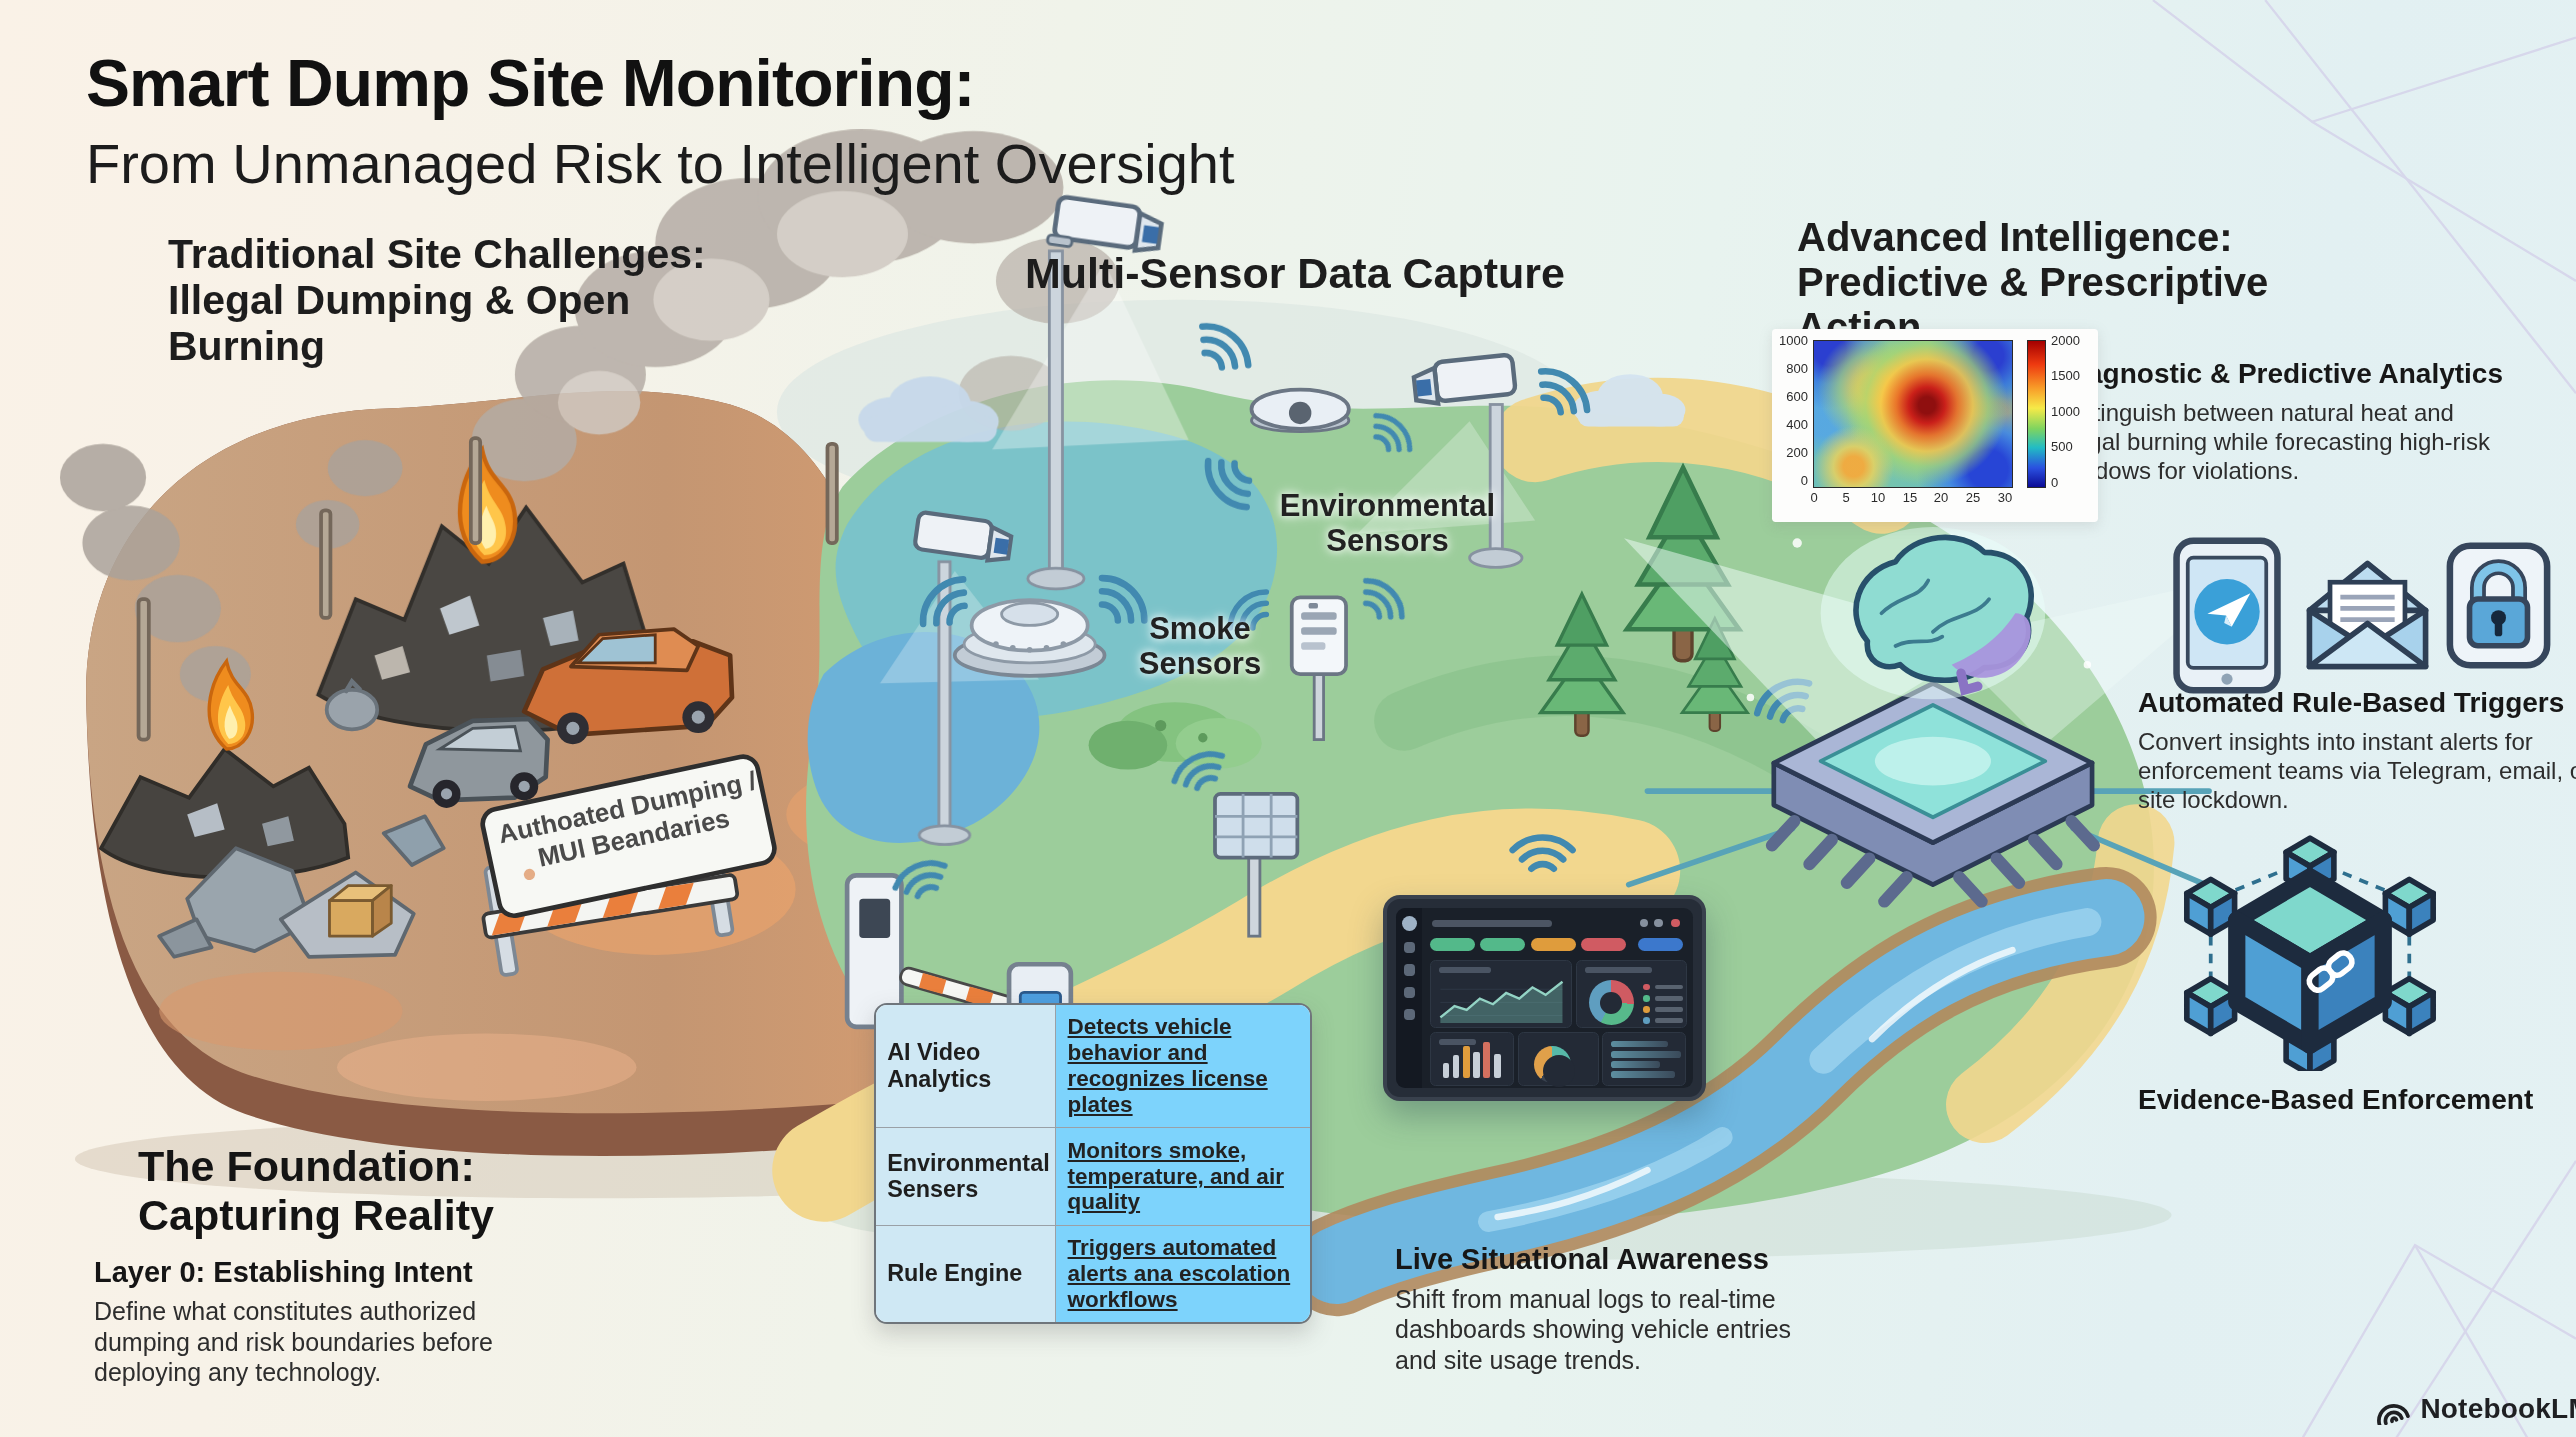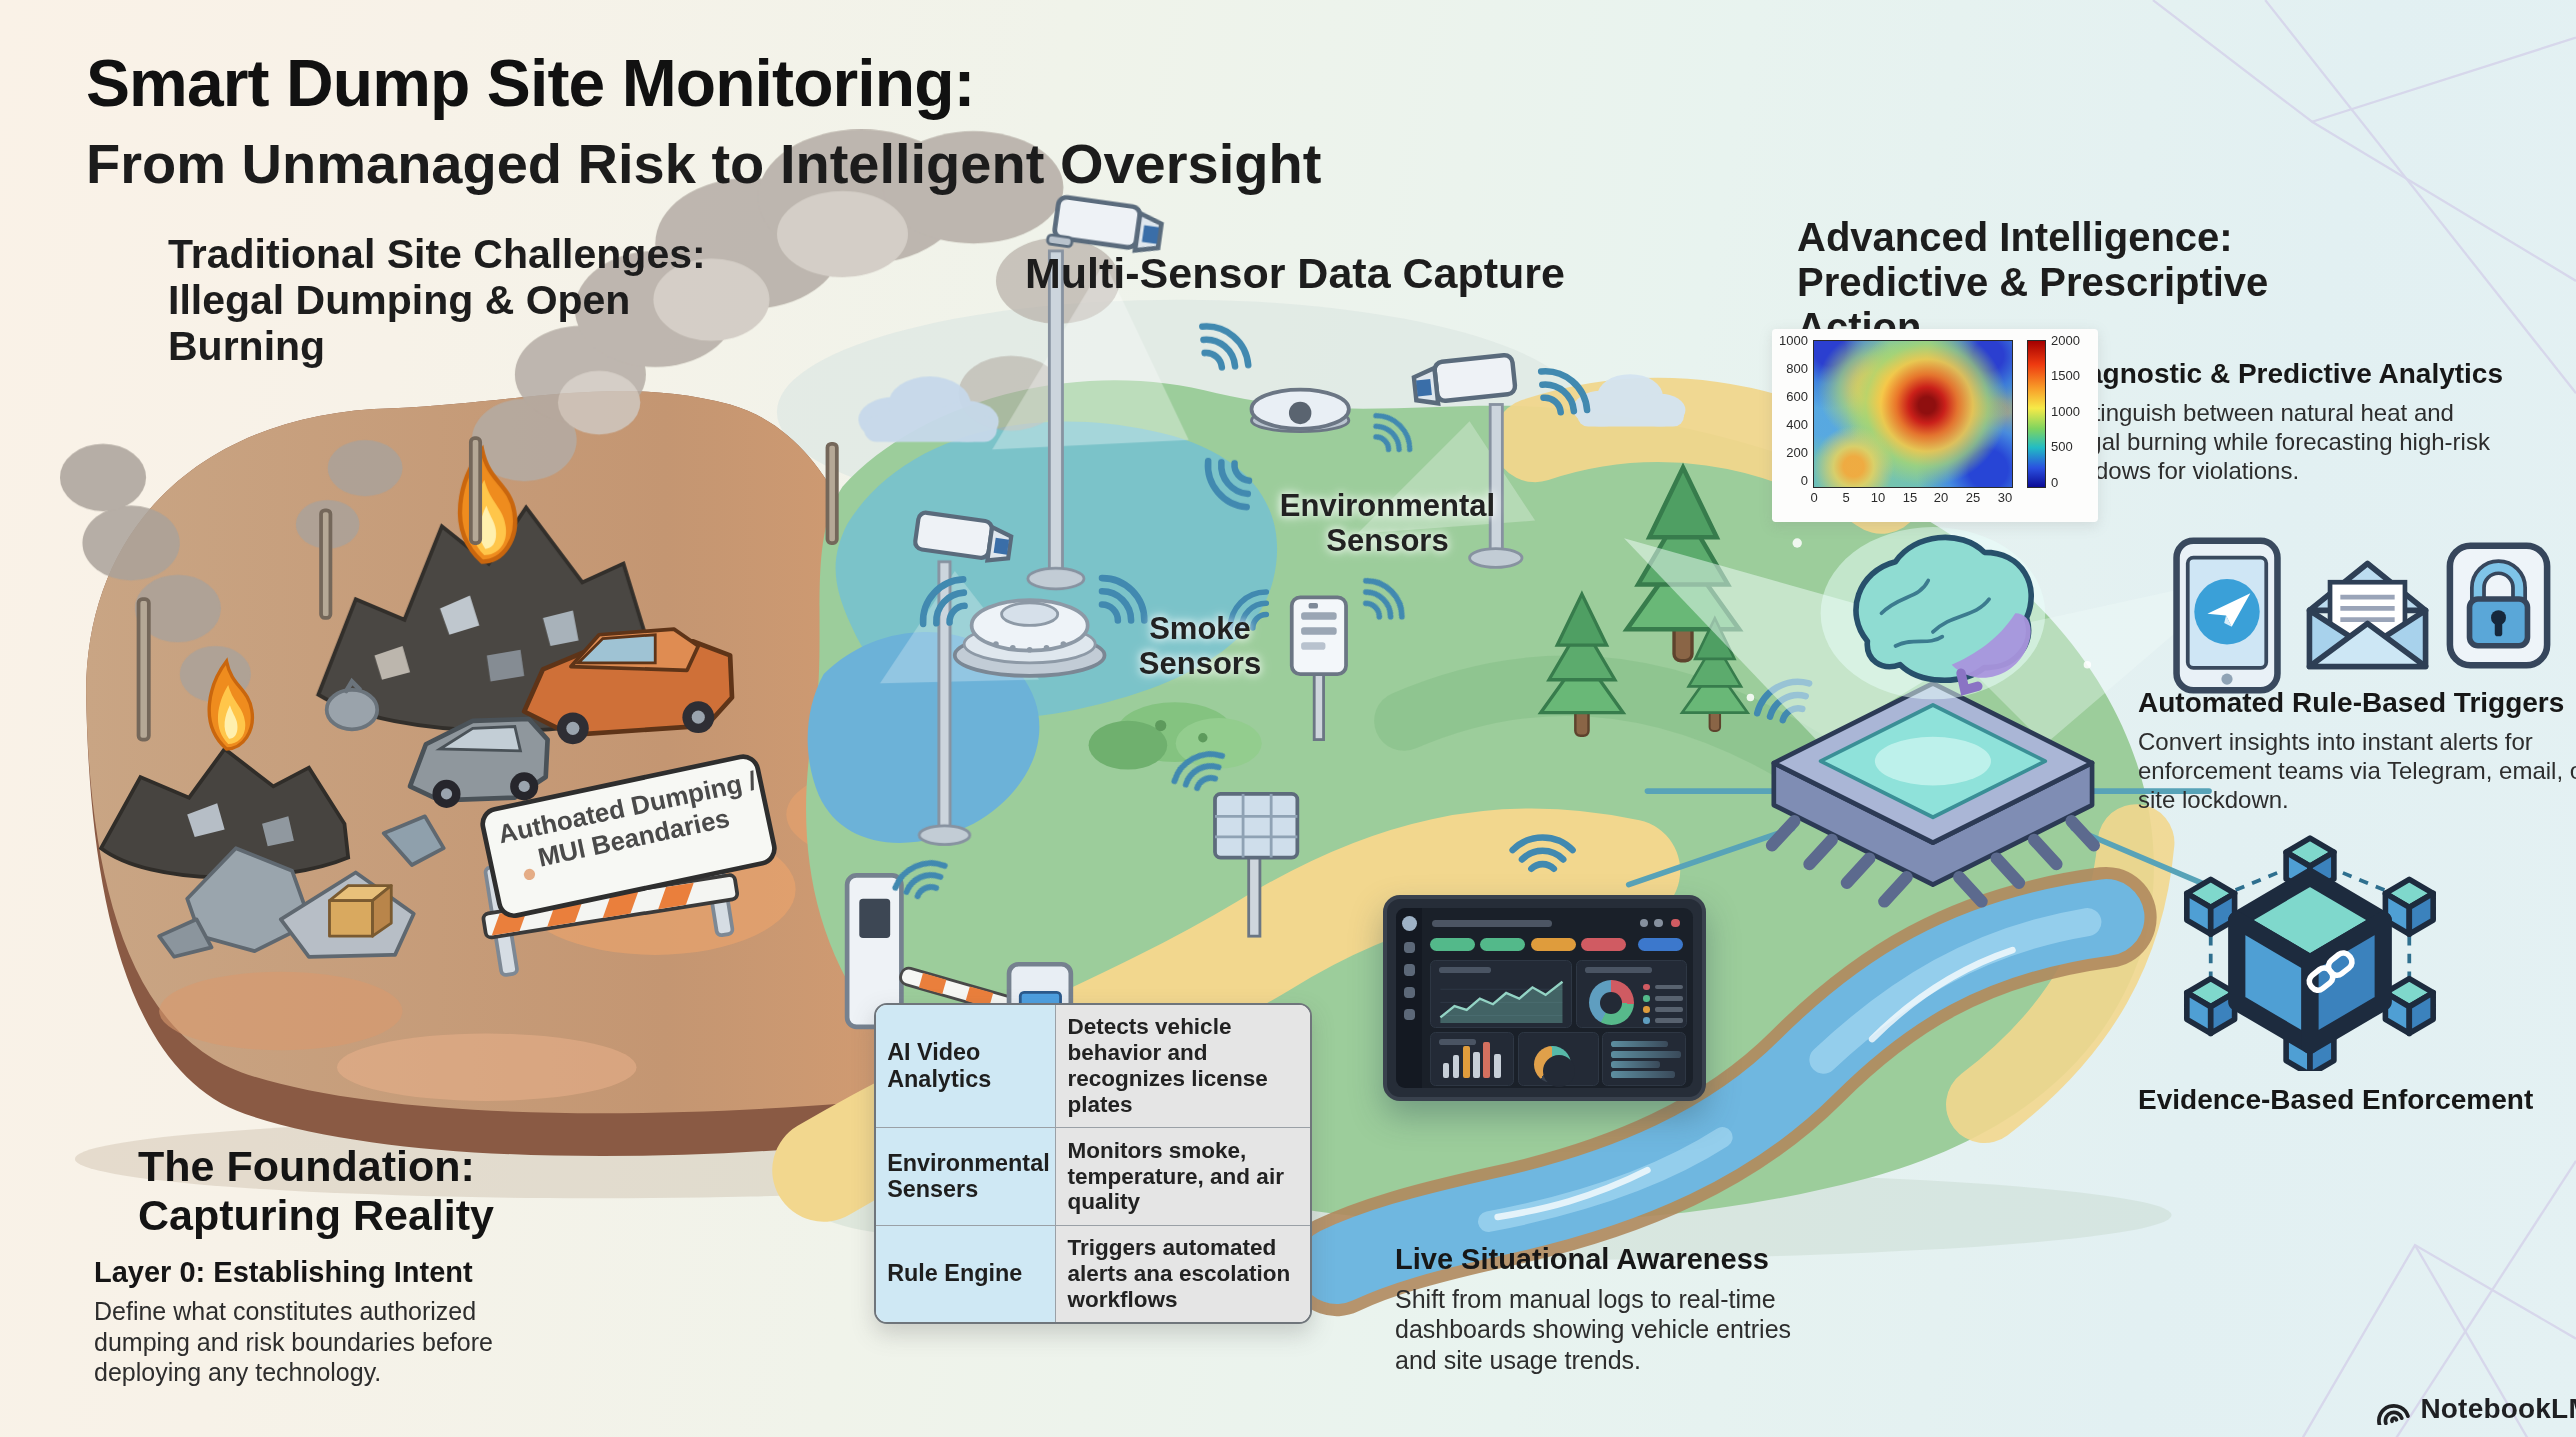--- a/index.html
+++ b/index.html
@@ -4,21 +4,21 @@
 <style>
   html,body{margin:0;padding:0;}
   .canvas{position:relative;width:2576px;height:1438px;overflow:hidden;
     font-family:"Liberation Sans",sans-serif;color:#1b1b1b;
     background:linear-gradient(100deg,#faf2e7 0%,#f7f2e8 16%,#f0f3ea 38%,#e8f3ef 62%,#e2f0f2 84%,#e4f1f3 100%);}
   .abs{position:absolute;}
   .ill{position:absolute;left:0;top:0;}
 
   
   .title{left:86px;top:45px;font-size:66px;font-weight:800;letter-spacing:-0.9px;color:#111;}
-  .subtitle{left:86px;top:131px;font-size:56px;font-weight:700;color:#1c1c1c;}
+  .subtitle{left:86px;top:131px;font-size:56px;font-weight:400;color:#1c1c1c;}
   .sec-head{font-weight:800;text-align:left;color:#1d1d1d;line-height:1.12;}
   .trad-head{left:168px;top:232px;width:599px;font-size:41px;}
   .cap-head{left:1025px;top:249px;width:543px;font-size:43px;}
   .intel-head{left:1797px;top:215px;width:599px;font-size:40px;}
   .scene-label{font-size:31px;font-weight:800;text-align:center;line-height:1.12;color:#222;
     text-shadow:0 0 7.5px rgba(255,255,255,.9),0 0 13px rgba(255,255,255,.8);}
   .smoke-label{left:1116px;top:588px;width:168px;margin-top:24px;}
   .env-label{left:1266px;top:489px;width:243px;}
   .sign-text{left:494px;top:792px;width:273px;text-align:center;transform:rotate(-12deg);
     font-size:26px;font-weight:800;color:#4a4a4a;line-height:1.18;}
@@ -39,22 +39,22 @@
   .enforce .blk-head{font-size:28px;}
   .enforce .blk-body{width:412px;font-size:24px;}
 
   
   .cap-table{left:874px;top:1003px;width:434px;border:2.8px solid #6f757b;border-radius:13px;
     overflow:hidden;background:#fcfdfe;box-shadow:0 9.4px 22.5px rgba(90,90,90,.25);}
   .cap-row{display:flex;border-top:1.9px solid #9aa0a6;}
   .cap-row:first-child{border-top:none;}
   .cap-term{width:157px;background:#cfe8f4;padding:9.4px 11.2px;font-size:23.4px;font-weight:800;
     color:#1e1e1e;line-height:1.15;display:flex;align-items:center;border-right:1.9px solid #9aa0a6;}
-  .cap-desc{flex:1;background:#e5e5e5;padding:9.4px 11.2px;font-size:22.5px;font-weight:600;
-    color:#222;line-height:1.15;display:flex;align-items:center;}
+  .cap-desc{flex:1;background:#7dd3fc;padding:9.4px 11.2px;font-size:22.5px;font-weight:600;
+    color:#222;line-height:1.15;display:flex;align-items:center;text-decoration:underline;}
 
   
   .heatmap{left:1772px;top:329px;width:326px;height:193px;background:#fdfdfc;
     box-shadow:0 3.7px 13px rgba(120,120,120,.18);border-radius:3.7px;}
   .hm-plot{position:absolute;left:41px;top:11.2px;width:198px;height:146px;border:1.9px solid #2a2a2a;
     background:
       radial-gradient(circle at 20% 86%,rgba(245,170,60,.95) 0 5%,rgba(240,210,90,.8) 10%,transparent 20%),
       radial-gradient(circle at 57% 44%,#8f0f0f 0 6%,rgba(205,25,20,.96) 13%,rgba(238,110,35,.92) 22%,rgba(248,200,70,.85) 33%,rgba(170,215,110,.7) 44%,transparent 58%),
       radial-gradient(circle at 30% 32%,rgba(248,205,80,.85) 0 9%,rgba(170,210,120,.7) 20%,transparent 33%),
       radial-gradient(circle at 88% 10%,#2b3fd0 0 7%,rgba(55,115,220,.9) 15%,transparent 28%),

